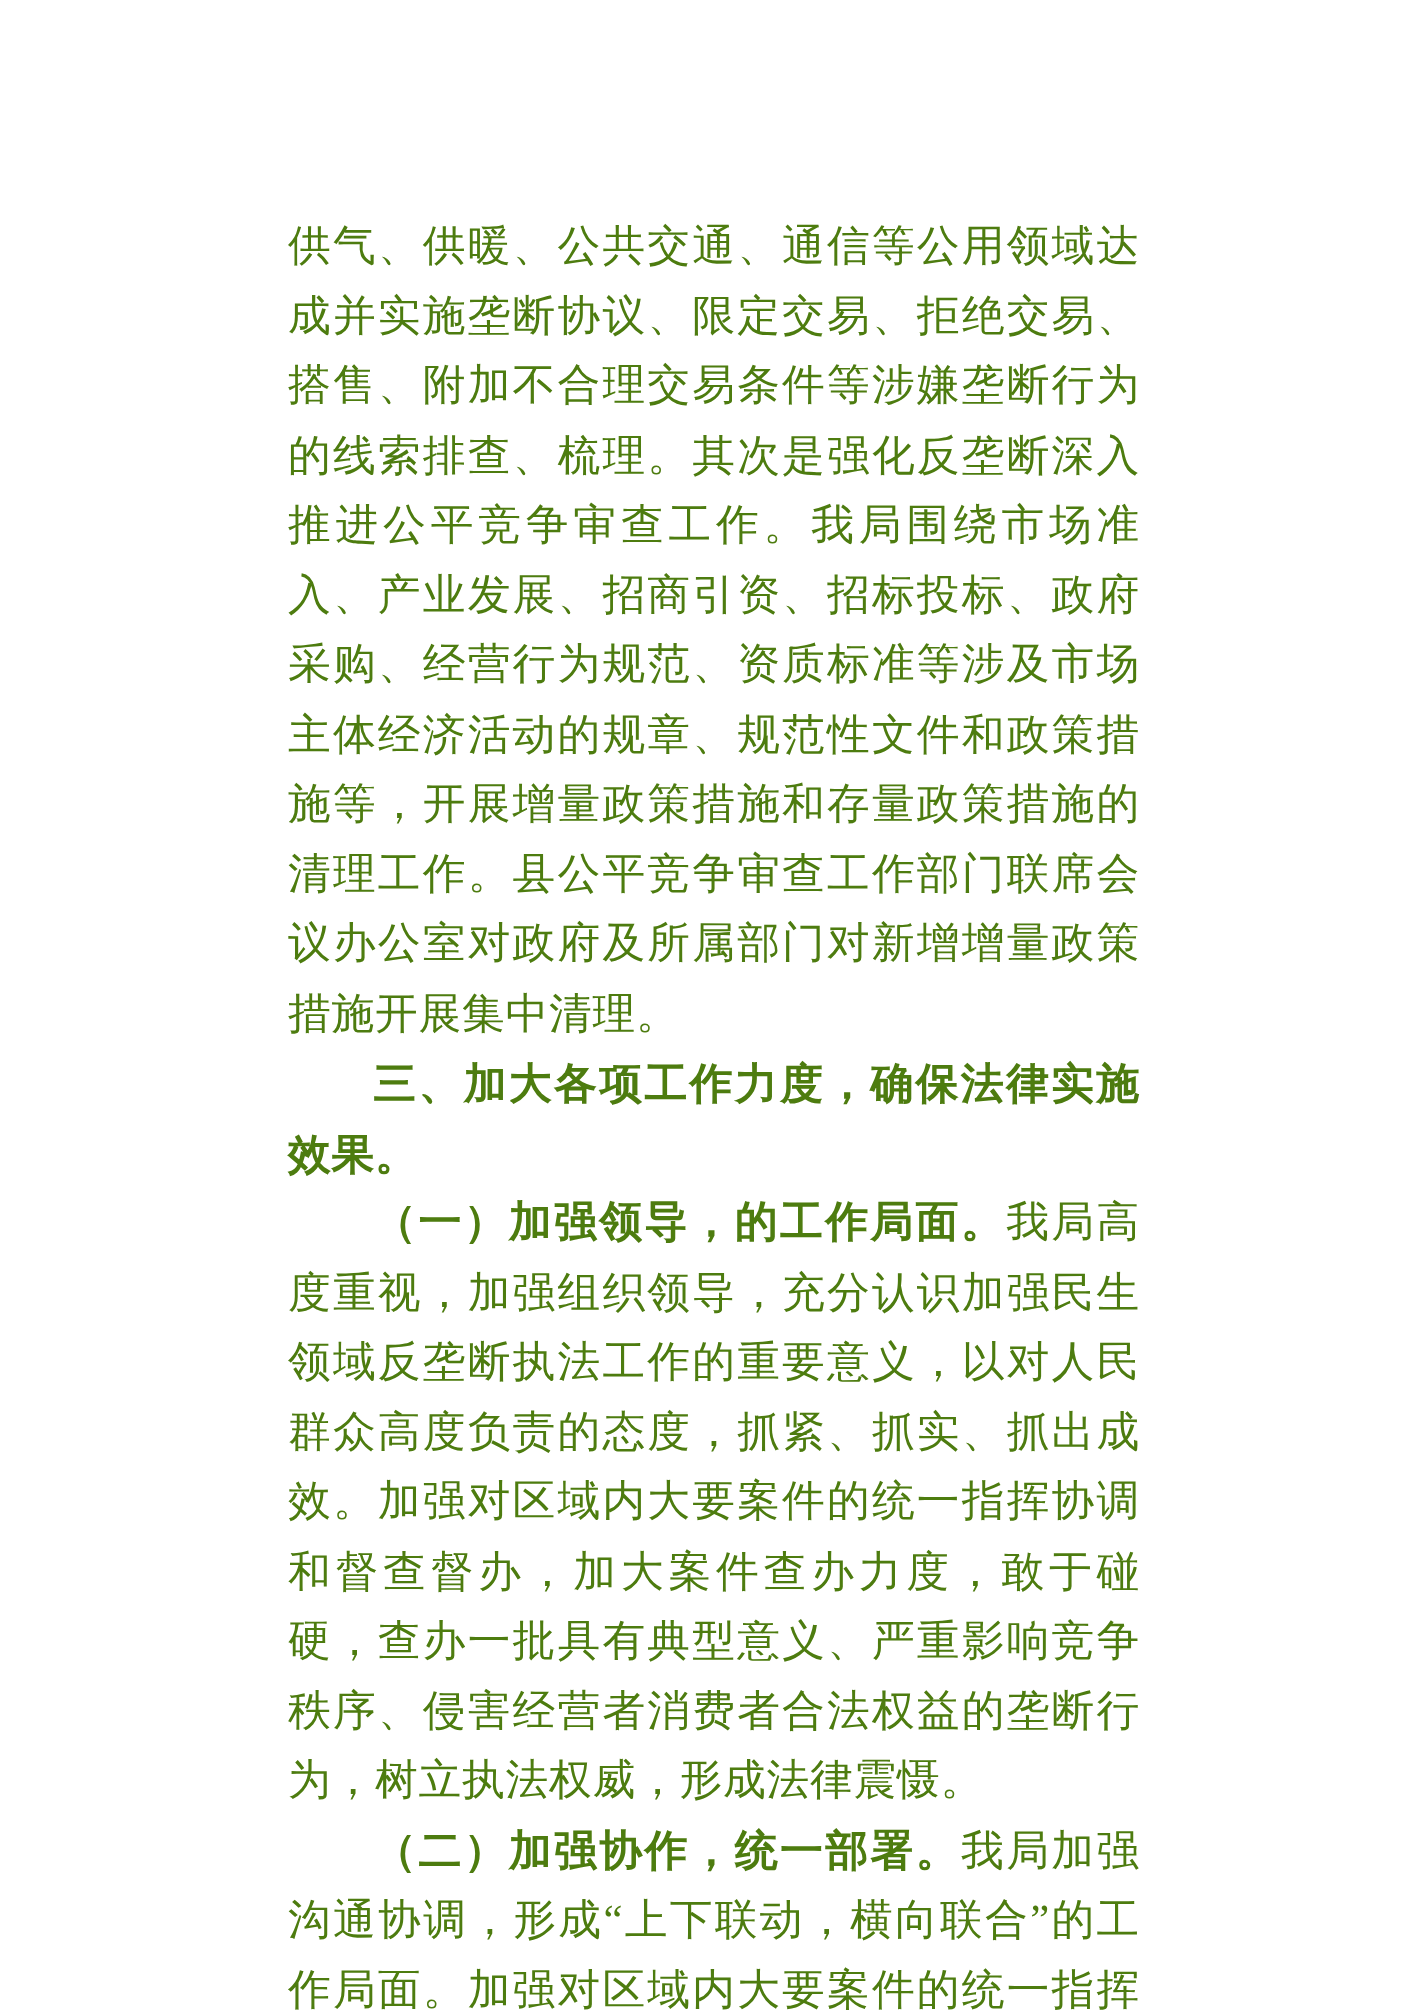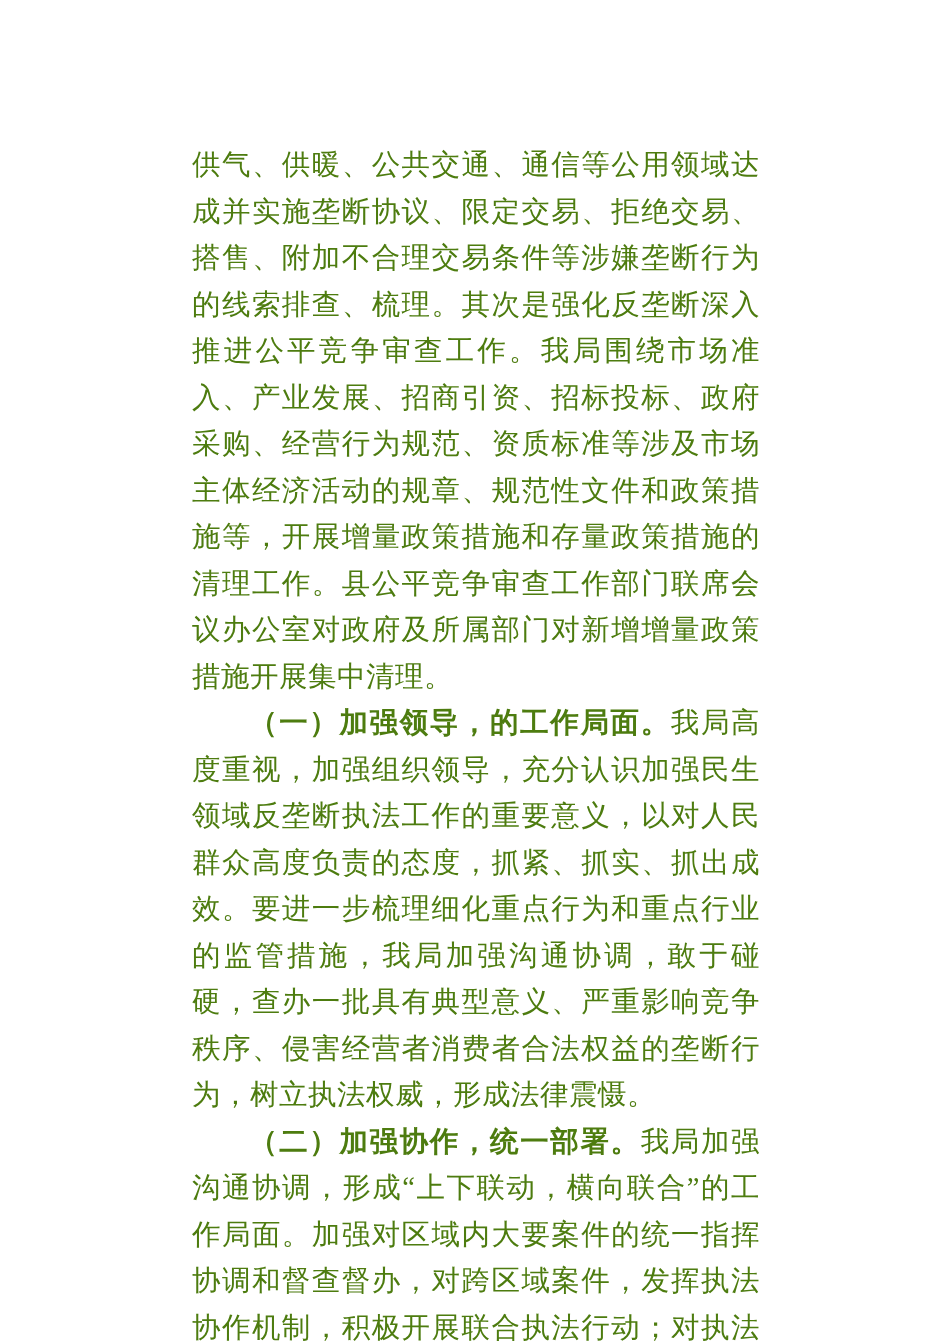--- a/index.html
+++ b/index.html
@@ -40,18 +40,19 @@
     letter-spacing: 0.5px;
   }
 </style>
 </head>
 <body>
 
 <div class="page">
 
   <p class="para"><span class="lead"></span><span>供气、供暖、公共交通、通信等公用领域达成并实施垄断协议、限定交易、拒绝交易、搭售、附加不合理交易条件等涉嫌垄断行为的线索排查、梳理。其次是强化反垄断深入推进公平竞争审查工作。我局围绕市场准入、产业发展、招商引资、招标投标、政府采购、经营行为规范、资质标准等涉及市场主体经济活动的规章、规范性文件和政策措施等，开展增量政策措施和存量政策措施的清理工作。县公平竞争审查工作部门联席会议办公室对政府及所属部门对新增增量政策措施开展集中清理。</span></p>
 
+  <p class="para heading indent"><span class="lead">三、加大各项工作力度，确保法律实施效果。</span><span></span></p>
 
-  <p class="para indent"><span class="lead">（一）加强领导，的工作局面。</span><span>我局高度重视，加强组织领导，充分认识加强民生领域反垄断执法工作的重要意义，以对人民群众高度负责的态度，抓紧、抓实、抓出成效。要进一步梳理细化重点行为和重点行业的监管措施，我局加强沟通协调，敢于碰硬，查办一批具有典型意义、严重影响竞争秩序、侵害经营者消费者合法权益的垄断行为，树立执法权威，形成法律震慑。</span></p>
+  <p class="para indent"><span class="lead">（一）加强领导，的工作局面。</span><span>我局高度重视，加强组织领导，充分认识加强民生领域反垄断执法工作的重要意义，以对人民群众高度负责的态度，抓紧、抓实、抓出成效。加强对区域内大要案件的统一指挥协调和督查督办，加大案件查办力度，敢于碰硬，查办一批具有典型意义、严重影响竞争秩序、侵害经营者消费者合法权益的垄断行为，树立执法权威，形成法律震慑。</span></p>
 
   <p class="para indent"><span class="lead">（二）加强协作，统一部署。</span><span>我局加强沟通协调，形成“上下联动，横向联合”的工作局面。加强对区域内大要案件的统一指挥协调和督查督办，对跨区域案件，发挥执法协作机制，积极开展联合执法行动；对执法行动中带有系统性、行业性问题及涉及全国的案件，积极上报。适时开展统一部署和案件查办，进一步增强执法合力，提高执法效能。</span></p>
 
 </div>
 
 </body></html>

